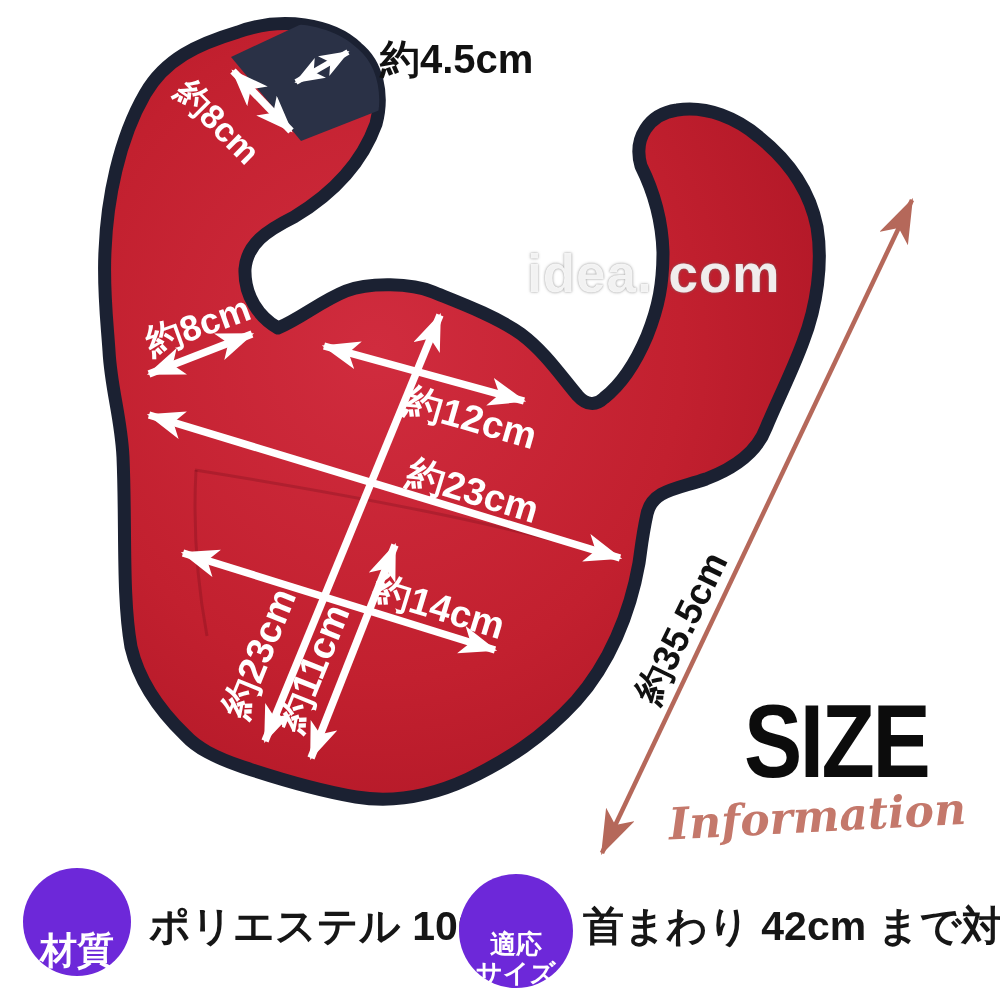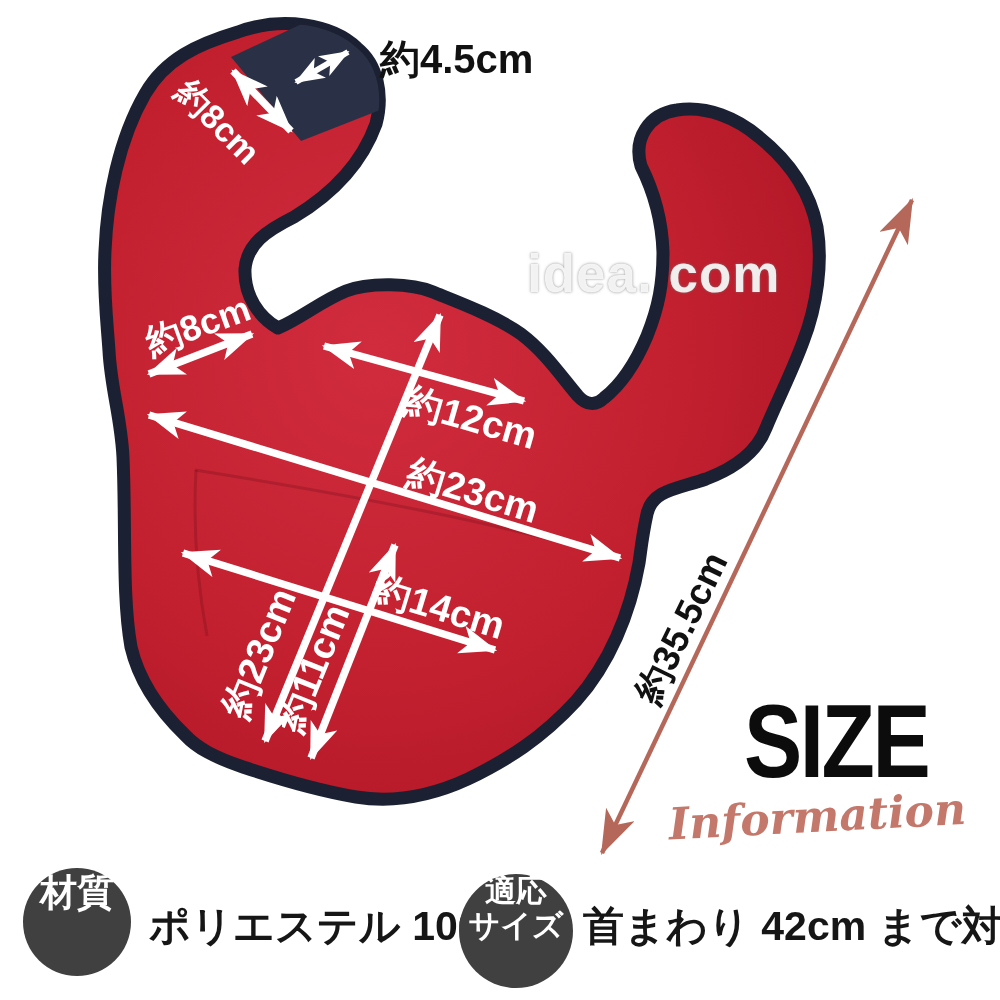--- a/index.html
+++ b/index.html
@@ -21,26 +21,26 @@
     font-size:104px;font-weight:900;letter-spacing:-3px;line-height:0.8;
     color:#0c0c0c;transform:scaleX(0.84);transform-origin:right top;white-space:nowrap;
   }
   .size-script{
     position:absolute;right:36px;top:783px;
     font-family:"DejaVu Serif", serif;font-style:italic;font-weight:bold;
     font-size:44px;color:#c4786b;transform:rotate(-3deg);transform-origin:right top;
     white-space:nowrap;
   }
   .badge{
-    position:absolute;border-radius:50%;background:#404040;color:#ffffff;
-    display:flex;flex-direction:column;align-items:center;justify-content:flex-start;
+    position:absolute;border-radius:50%;background:#6d28d9;color:#ffffff;
+    display:flex;flex-direction:column;align-items:center;justify-content:flex-end;
     font-weight:bold;text-align:center;
   }
   .badge.material{left:23px;top:868px;width:108px;height:108px;font-size:37px;}
-  .badge.fit{left:459px;top:874px;width:114px;height:114px;font-size:31px;line-height:1.12;}
+  .badge.fit{left:459px;top:874px;width:114px;height:114px;font-size:26px;line-height:1.12;}
   .spec-value{
     position:absolute;top:899px;font-size:41px;font-weight:600;color:#161616;white-space:nowrap;
   }
   .spec-value.material{left:149px;}
   .spec-value.fit{left:583px;}
 </style>
 </head>
 <body>
 
 <div class="stage">

